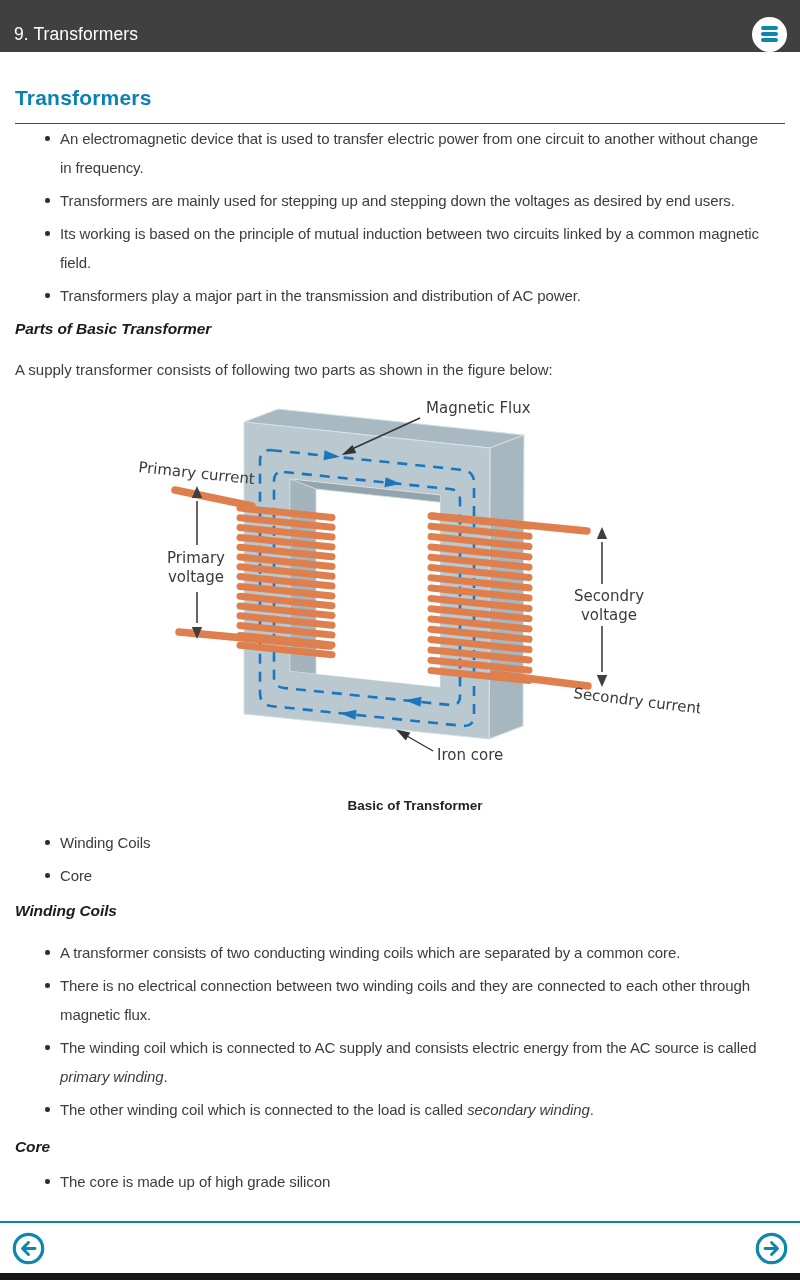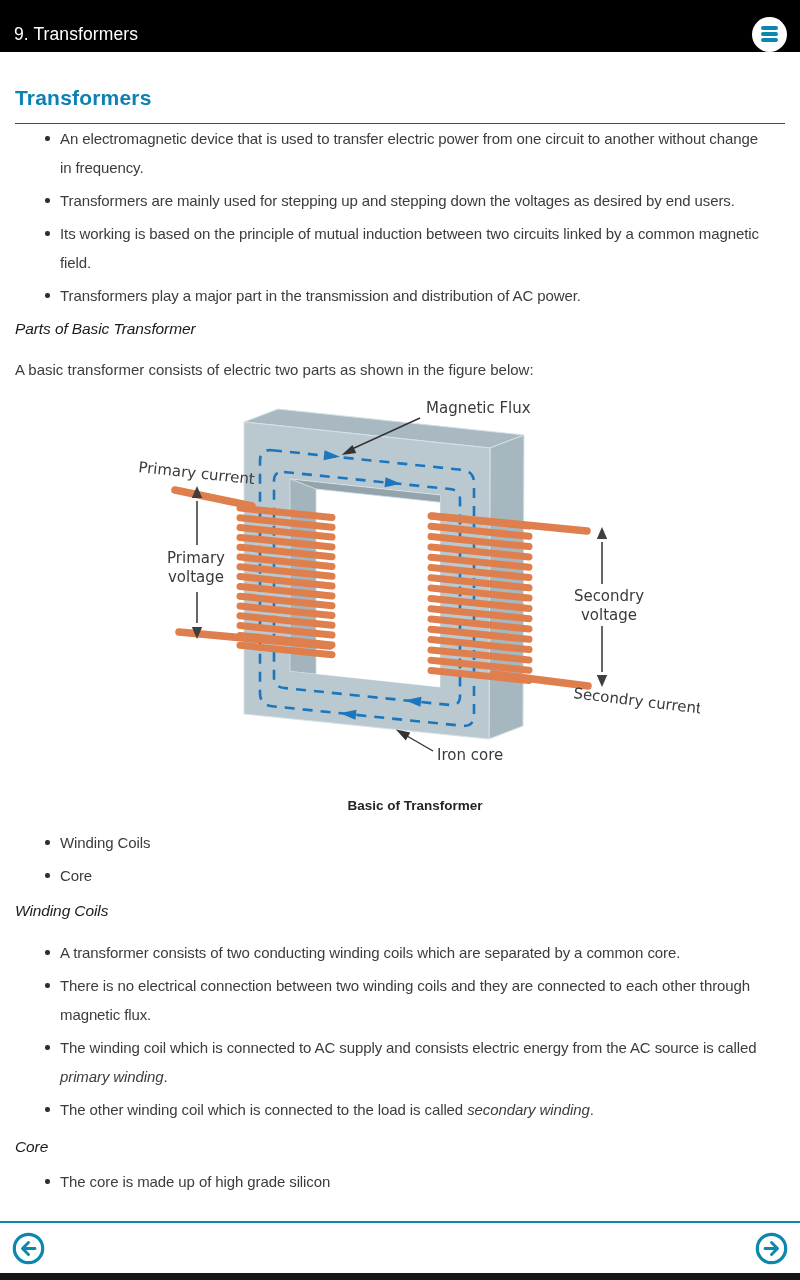--- a/index.html
+++ b/index.html
@@ -1,37 +1,37 @@
 <!DOCTYPE html>
 <html><head>
 <meta charset="utf-8">
 <style>
   * { box-sizing: border-box; margin: 0; padding: 0; }
   html,body { width:800px; height:1280px; }
   body { font-family: "Liberation Sans", sans-serif; background:#fff; }
   .screen { position:relative; width:800px; height:1280px; overflow:hidden; background:#fff; }
 
   
-  .app-header { position:absolute; top:0; left:0; width:800px; height:52px; background:#000000; display:flex; align-items:center; justify-content:space-between; padding:16px 12px 0 14px; z-index:30; }
+  .app-header { position:absolute; top:0; left:0; width:800px; height:52px; background:#404040; display:flex; align-items:center; justify-content:space-between; padding:16px 12px 0 14px; z-index:30; }
   .app-header .title { color:#fff; font-size:17.5px; letter-spacing:.1px; }
   .menu-btn { width:38px; height:38px; border:none; background:transparent; cursor:pointer; display:flex; align-items:center; justify-content:center; }
   .menu-circle { width:35px; height:35px; border-radius:50%; background:#fff; display:flex; flex-direction:column; align-items:center; justify-content:center; gap:2.6px; }
   .menu-circle i { display:block; width:17px; height:3.4px; border-radius:2px; background:#0a87ae; }
 
   
   main { position:absolute; top:52px; left:0; width:800px; height:1219px; overflow:hidden; padding:0 15px; }
   h1.page-title { margin-top:34px; font-size:21px; font-weight:bold; color:#0c81b4; letter-spacing:.2px; }
   hr.rule { border:none; border-top:1px solid #4a4a4a; margin-top:13px; }
 
   ul.bullets { list-style:none; padding-right:14px; }
   ul.bullets li { position:relative; padding-left:45px; line-height:29px; font-size:15px; color:#3c3c3c; letter-spacing:-0.1px; margin-bottom:4px; }
   ul.bullets li::before { content:""; position:absolute; left:30px; top:12px; width:4.5px; height:4.5px; border-radius:50%; background:#2e2e2e; }
   ul.bullets li em { font-style:italic; }
 
-  h3.sec { font-size:15.5px; font-weight:normal; font-style:italic; color:#1b1b1b; letter-spacing:-0.1px; }
+  h3.sec { font-size:15.5px; font-weight:bold; font-style:italic; color:#1b1b1b; letter-spacing:-0.1px; }
   h3.sec.parts { margin-top:10px; }
   h3.sec.winding { margin-top:12px; }
   h3.sec.core { margin-top:14px; }
   p.lead-in { margin-top:22px; font-size:15px; color:#3c3c3c; line-height:20px; }
 
   figure.diagram { margin:12px 0 0 115px; width:570px; }
   figcaption { margin-top:10px; text-align:center; font-size:13.5px; font-weight:bold; color:#242424; }
 
   ul.bullets.parts-list { margin-top:15px; }
   ul.bullets.winding-list { margin-top:18px; }
@@ -65,21 +65,21 @@
     <hr class="rule">
 
     <ul class="bullets intro-list">
       <li><span>An electromagnetic device that is used to transfer electric power from one circuit to another without change in frequency.</span></li>
       <li><span>Transformers are mainly used for stepping up and stepping down the voltages as desired by end users.</span></li>
       <li><span>Its working is based on the principle of mutual induction between two circuits linked by a common magnetic field.</span></li>
       <li><span>Transformers play a major part in the transmission and distribution of AC power.</span></li>
     </ul>
 
     <h3 class="sec parts">Parts of Basic Transformer</h3>
-    <p class="lead-in">A basic transformer consists of electric two parts as shown in the figure below:</p>
+    <p class="lead-in">A supply transformer consists of following two parts as shown in the figure below:</p>
 
     <figure class="diagram">
       <svg width="570" height="392" viewBox="0 0 570 392">
         <defs>
           <clipPath id="winclip">
               <polygon points="160,87 310,103 310,295 160,279"></polygon>
             </clipPath>
         </defs>
 
         <g>

